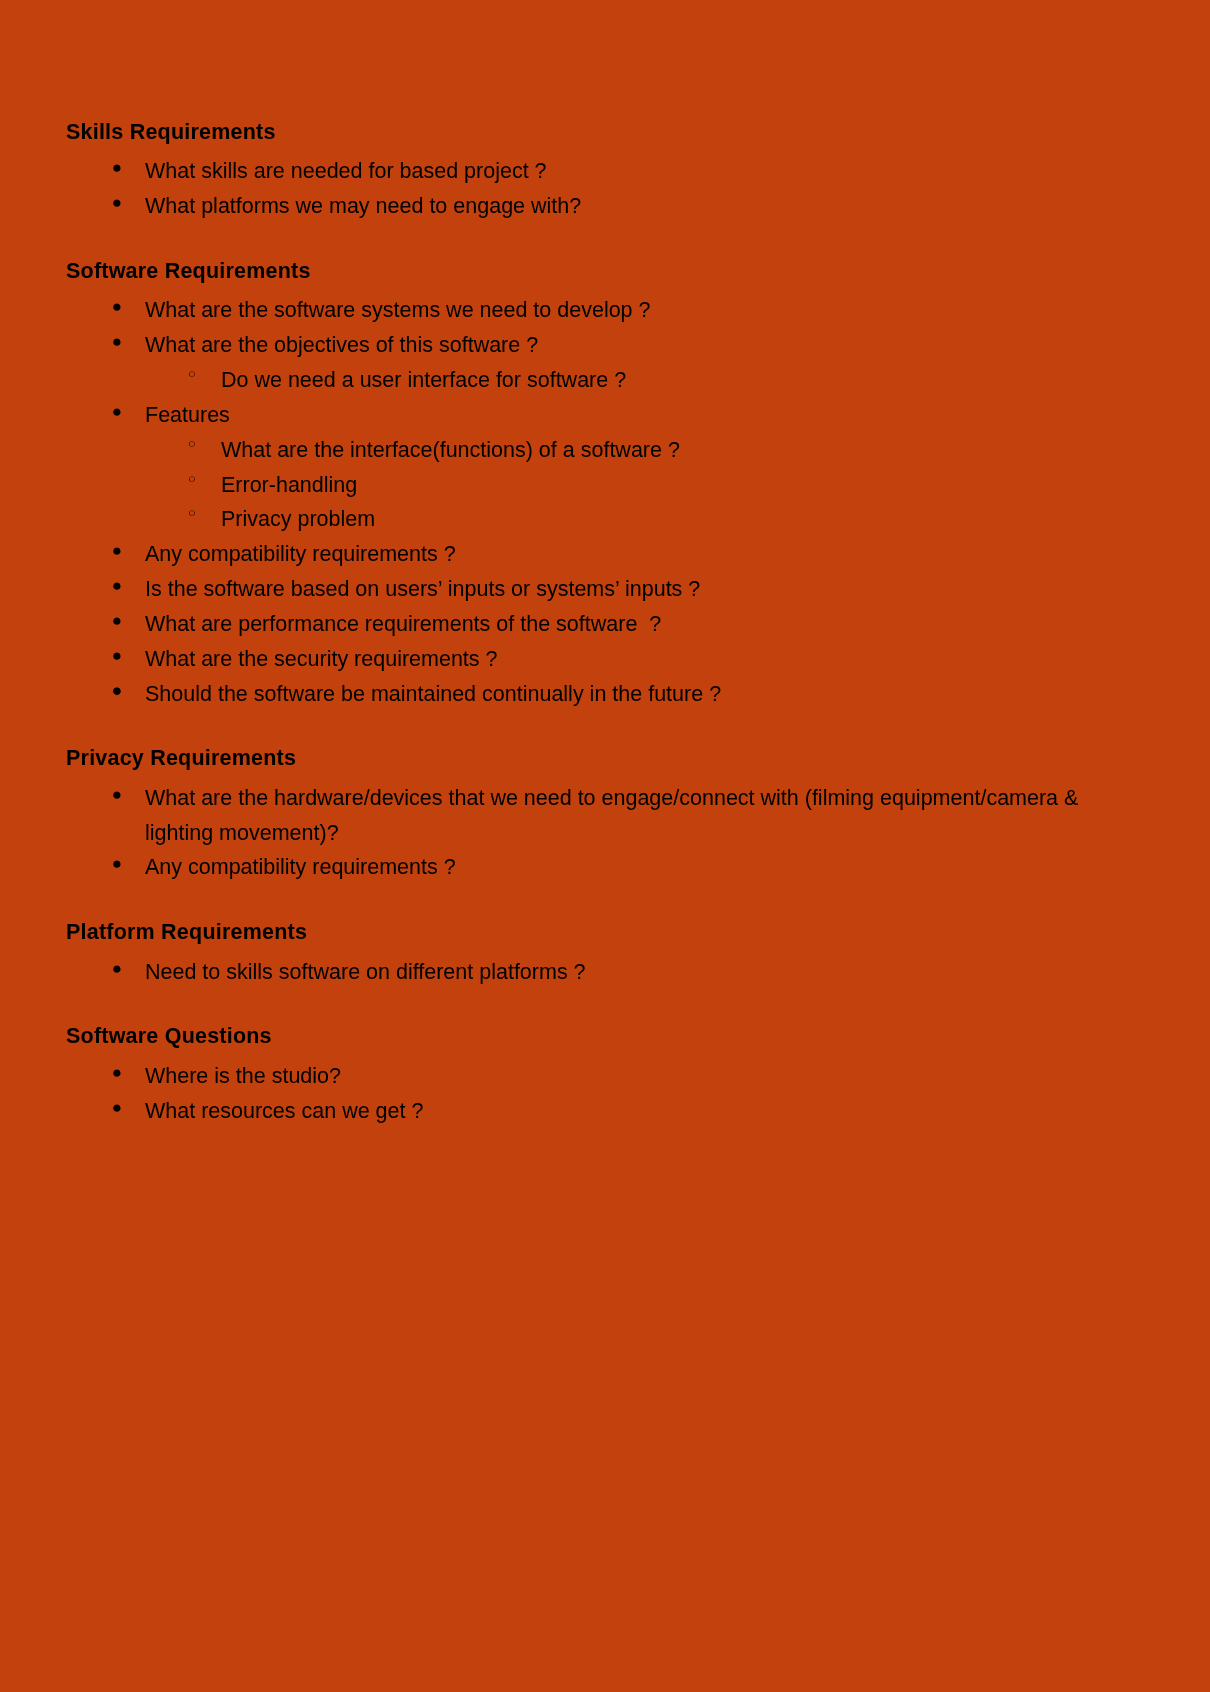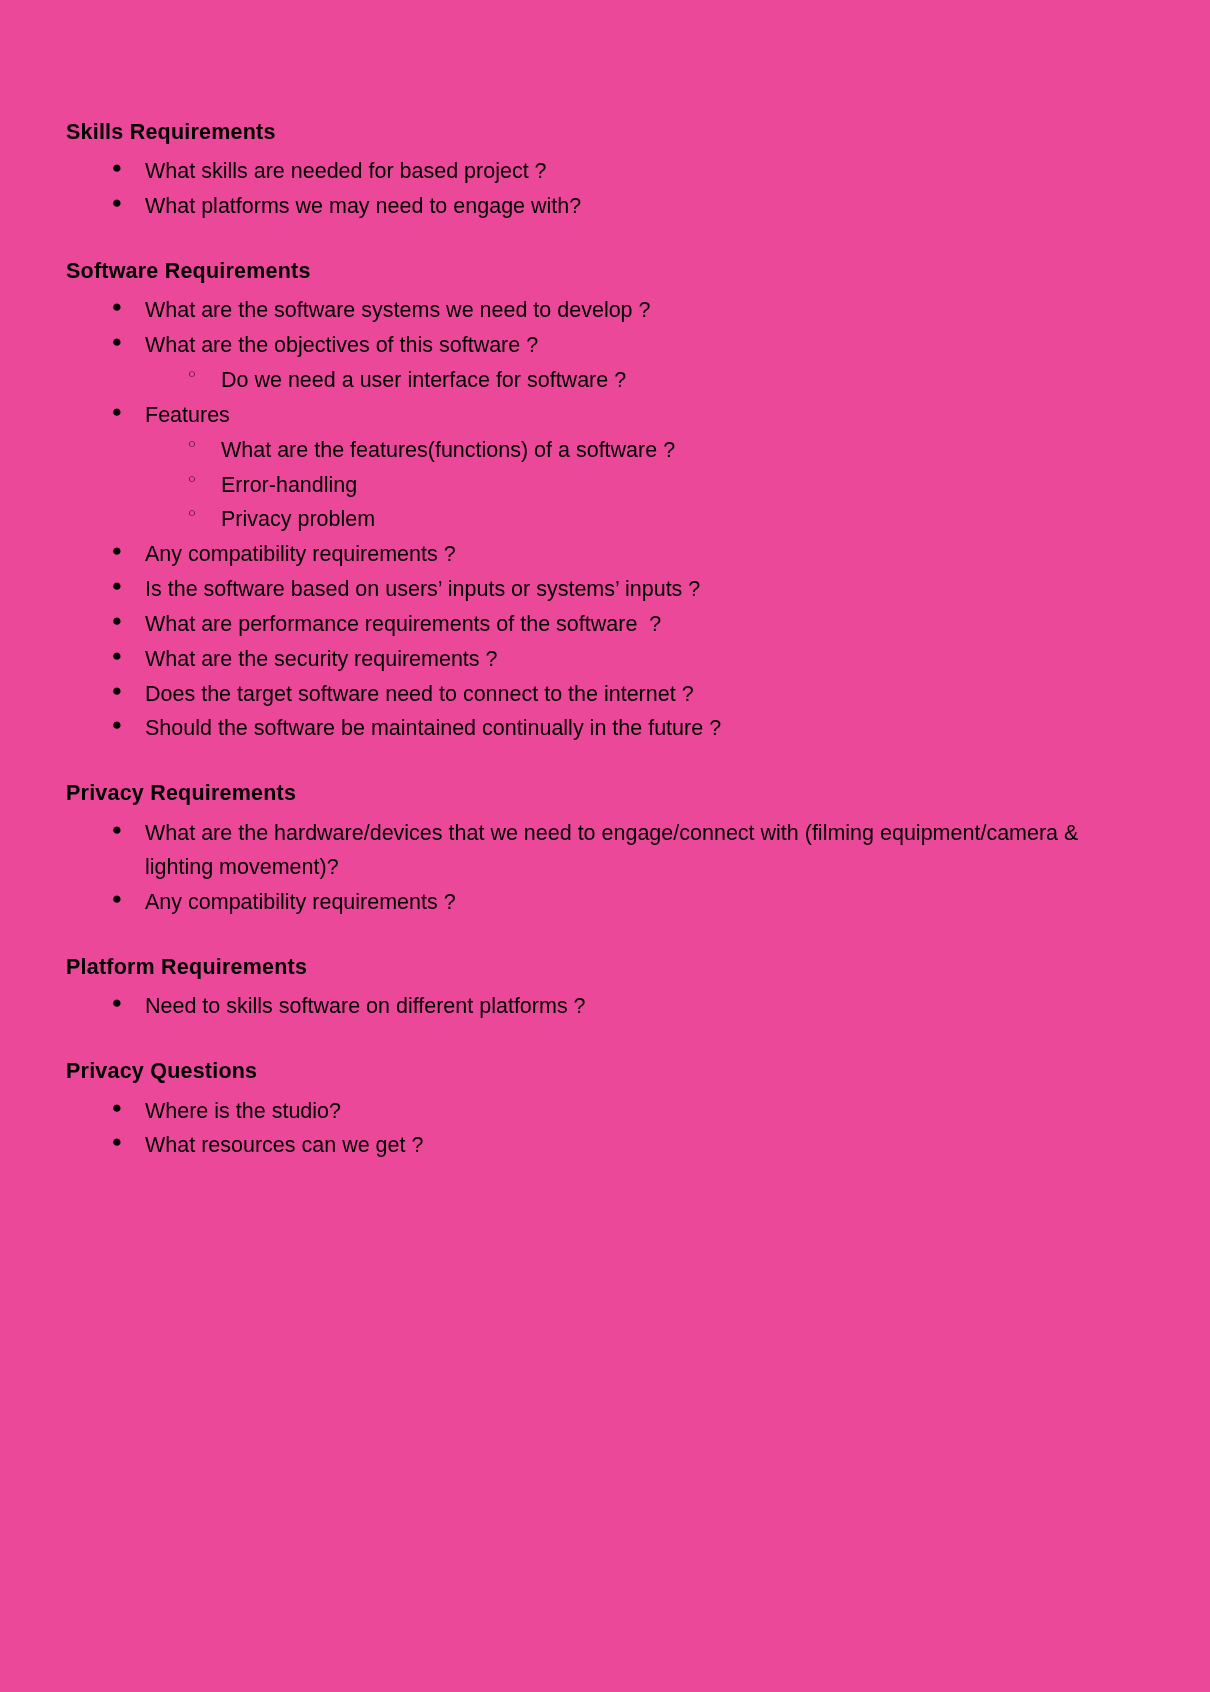--- a/index.html
+++ b/index.html
@@ -9,21 +9,21 @@
   }
   body {
     font-family: "Liberation Sans", sans-serif;
     color: #000000;
     -webkit-font-smoothing: antialiased;
   }
   .page {
     position: relative;
     width: 1210px;
     height: 1692px;
-    background: #ec4899;
+    background: #c2410c;
     box-sizing: border-box;
     padding: 118px 106px 0 66px;
     overflow: hidden;
   }
   .doc-body {
     width: 100%;
   }
   .section {
     margin: 0 0 0 0;
   }
@@ -104,46 +104,46 @@
         </ul>
       </div>
       <div class="section">
         <h2 class="section-heading">Software Requirements</h2>
         <ul class="bullets">
           <li class="bullet-item"><span class="marker lvl1">●</span><span class="bullet-text">What are the software systems we need to develop ?</span></li>
           <li class="bullet-item"><span class="marker lvl1">●</span><span class="bullet-text">What are the objectives of this software ?</span><ul class="sub-bullets">
               <li class="bullet-item"><span class="marker">○</span><span class="bullet-text">Do we need a user interface for software ?</span></li>
             </ul></li>
           <li class="bullet-item"><span class="marker lvl1">●</span><span class="bullet-text">Features</span><ul class="sub-bullets">
-              <li class="bullet-item"><span class="marker">○</span><span class="bullet-text">What are the features(functions) of a software ?</span></li>
+              <li class="bullet-item"><span class="marker">○</span><span class="bullet-text">What are the interface(functions) of a software ?</span></li>
               <li class="bullet-item"><span class="marker">○</span><span class="bullet-text">Error-handling</span></li>
               <li class="bullet-item"><span class="marker">○</span><span class="bullet-text">Privacy problem</span></li>
             </ul></li>
           <li class="bullet-item"><span class="marker lvl1">●</span><span class="bullet-text">Any compatibility requirements ?</span></li>
           <li class="bullet-item"><span class="marker lvl1">●</span><span class="bullet-text">Is the software based on users’ inputs or systems’ inputs ?</span></li>
           <li class="bullet-item"><span class="marker lvl1">●</span><span class="bullet-text">What are performance requirements of the software  ?</span></li>
           <li class="bullet-item"><span class="marker lvl1">●</span><span class="bullet-text">What are the security requirements ?</span></li>
-          <li class="bullet-item"><span class="marker lvl1">●</span><span class="bullet-text">Does the target software need to connect to the internet ?</span></li>
+          <li class="bullet-item"><span class="marker lvl1">●</span></li>
           <li class="bullet-item"><span class="marker lvl1">●</span><span class="bullet-text">Should the software be maintained continually in the future ?</span></li>
         </ul>
       </div>
       <div class="section">
         <h2 class="section-heading">Privacy Requirements</h2>
         <ul class="bullets">
           <li class="bullet-item"><span class="marker lvl1">●</span><span class="bullet-text">What are the hardware/devices that we need to engage/connect with (filming equipment/camera &amp; lighting movement)?</span></li>
           <li class="bullet-item"><span class="marker lvl1">●</span><span class="bullet-text">Any compatibility requirements ?</span></li>
         </ul>
       </div>
       <div class="section">
         <h2 class="section-heading">Platform Requirements</h2>
         <ul class="bullets">
           <li class="bullet-item"><span class="marker lvl1">●</span><span class="bullet-text">Need to skills software on different platforms ?</span></li>
         </ul>
       </div>
       <div class="section">
-        <h2 class="section-heading">Privacy Questions</h2>
+        <h2 class="section-heading">Software Questions</h2>
         <ul class="bullets">
           <li class="bullet-item"><span class="marker lvl1">●</span><span class="bullet-text">Where is the studio?</span></li>
           <li class="bullet-item"><span class="marker lvl1">●</span><span class="bullet-text">What resources can we get ?</span></li>
         </ul>
       </div>
     </div>
 </div>
 
 </body></html>

